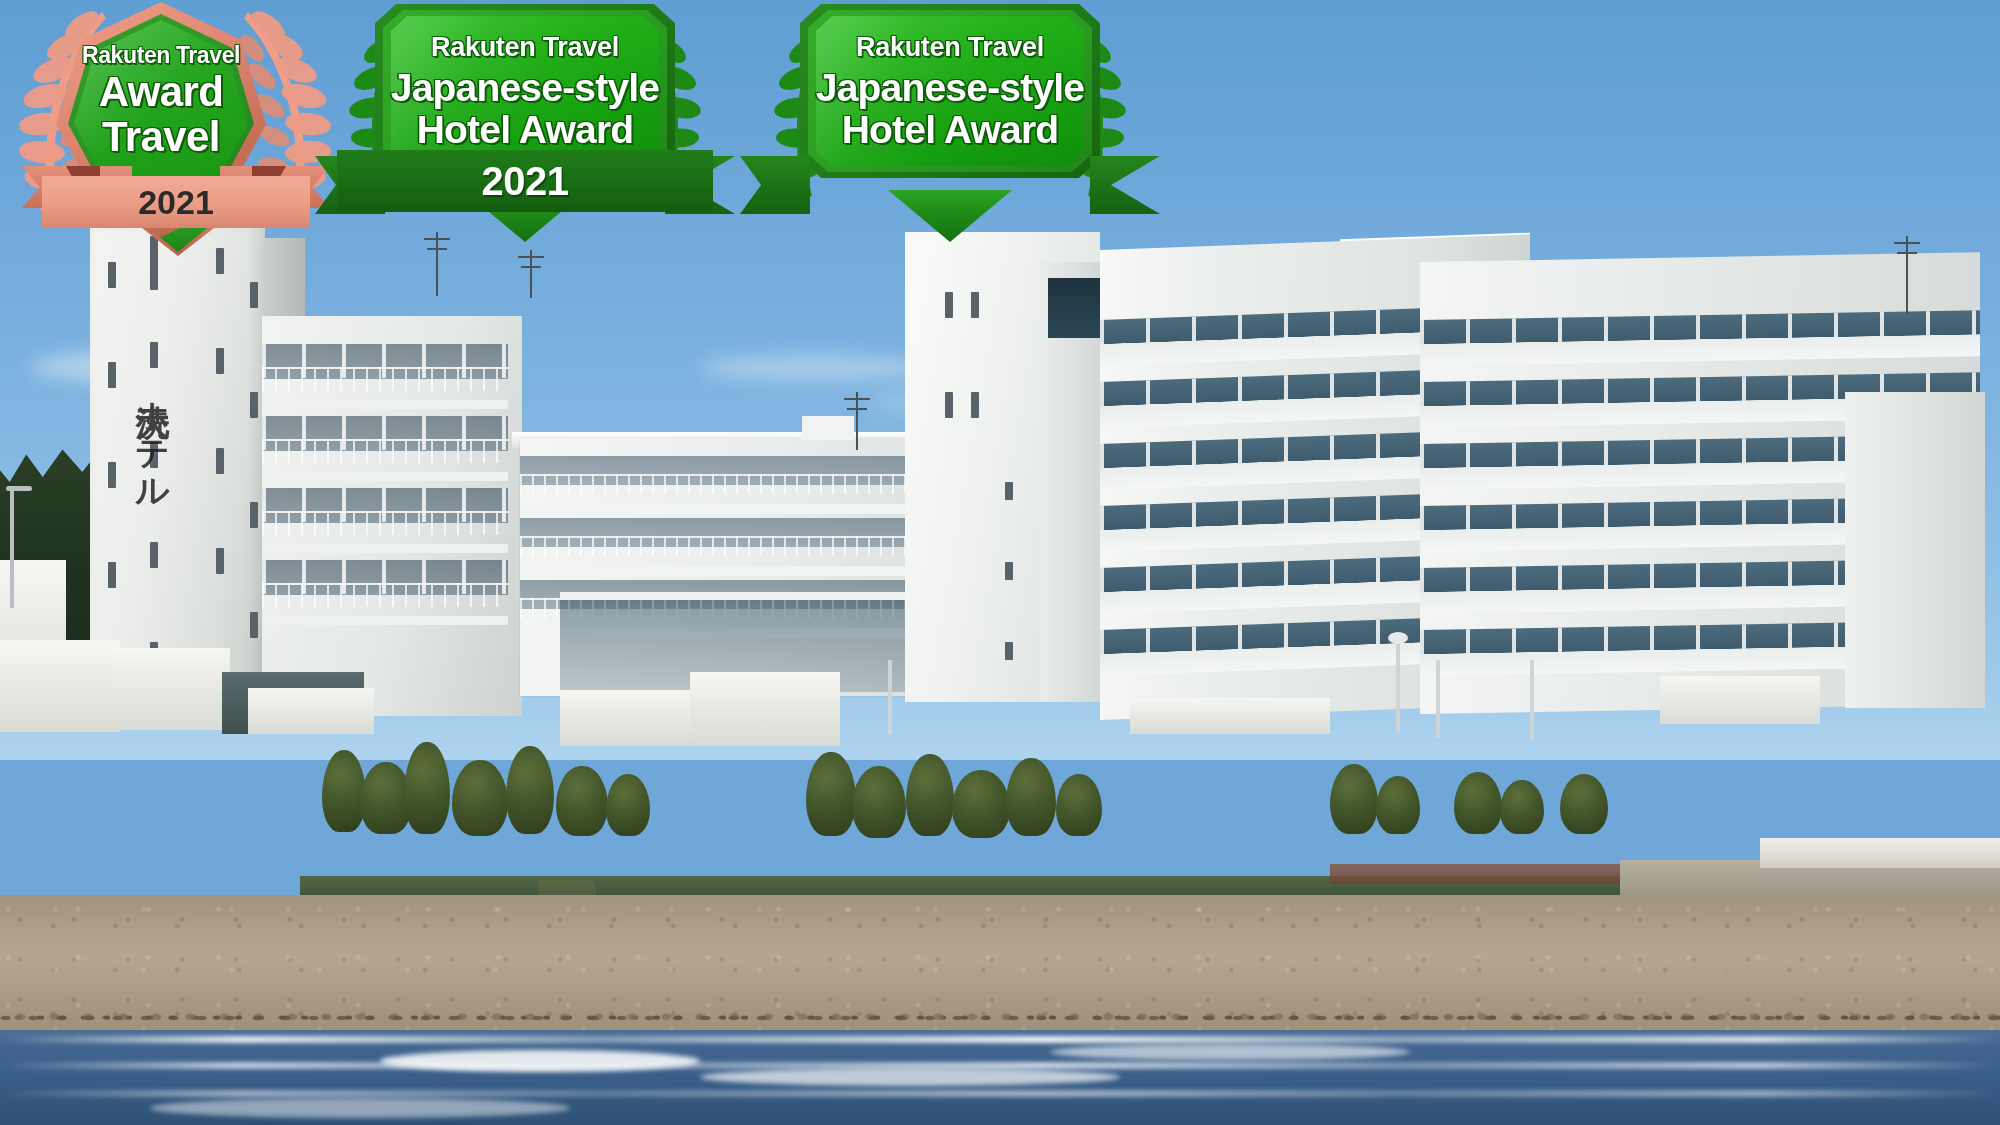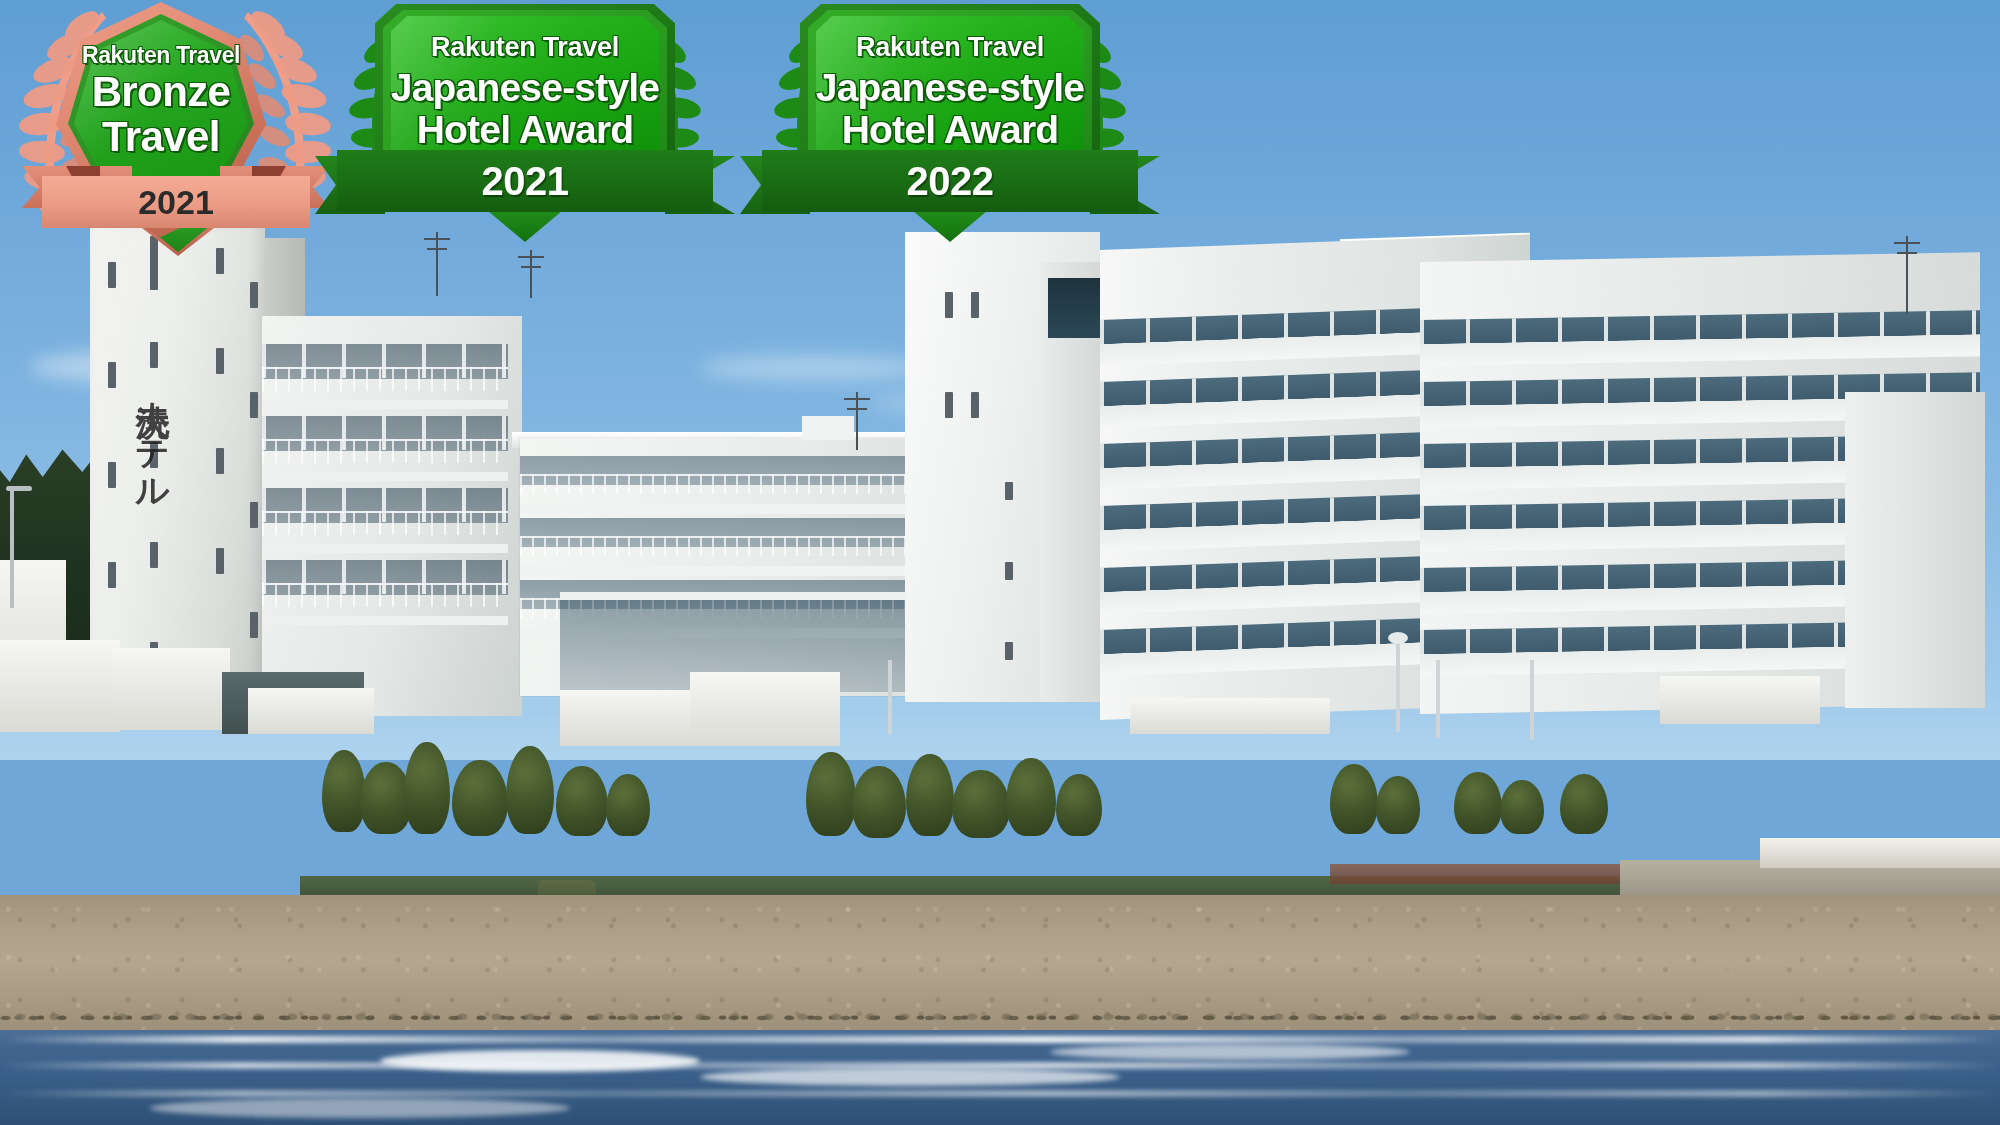--- a/index.html
+++ b/index.html
@@ -683,21 +683,21 @@
 
     <div class="bronze-tip-outer"></div>
     <div class="bronze-tip"></div>
 
     <div class="bronze-shield-outer"></div>
     <div class="bronze-shield-mid"></div>
     <div class="bronze-shield-inner"></div>
 
     <div class="bronze-text">
       <div class="line1">Rakuten Travel</div>
-      <div class="line2">Bronze</div>
+      <div class="line2">Award</div>
       <div class="line2">Travel</div>
     </div>
 
     <div class="bronze-ribbon-l"></div>
     <div class="bronze-ribbon-r"></div>
     <div class="bronze-ribbon-fold-l"></div>
     <div class="bronze-ribbon-fold-r"></div>
     <div class="bronze-ribbon-main">
       <span class="bronze-year">2021</span>
     </div>
@@ -815,18 +815,15 @@
       <div class="l1">Rakuten Travel</div>
       <div class="l2">Japanese-style</div>
       <div class="l3">Hotel Award</div>
     </div>
 
     <div class="green-ribbon-tail" style="left:0px; top:162px; width:70px; height:58px;
          clip-path: polygon(0 0, 100% 0, 100% 100%, 0 100%, 30% 50%);"></div>
     <div class="green-ribbon-tail" style="left:350px; top:162px; width:70px; height:58px;
          clip-path: polygon(0 0, 100% 0, 100% 100%, 0 100%, 70% 50%); transform: scaleX(-1);"></div>
 
-    <div class="green-ribbon" style="left:22px; top:156px; width:376px; height:62px;">
-      <span class="green-year">2022</span>
-    </div>
   </div>
 
 </div>
 
 </body></html>

